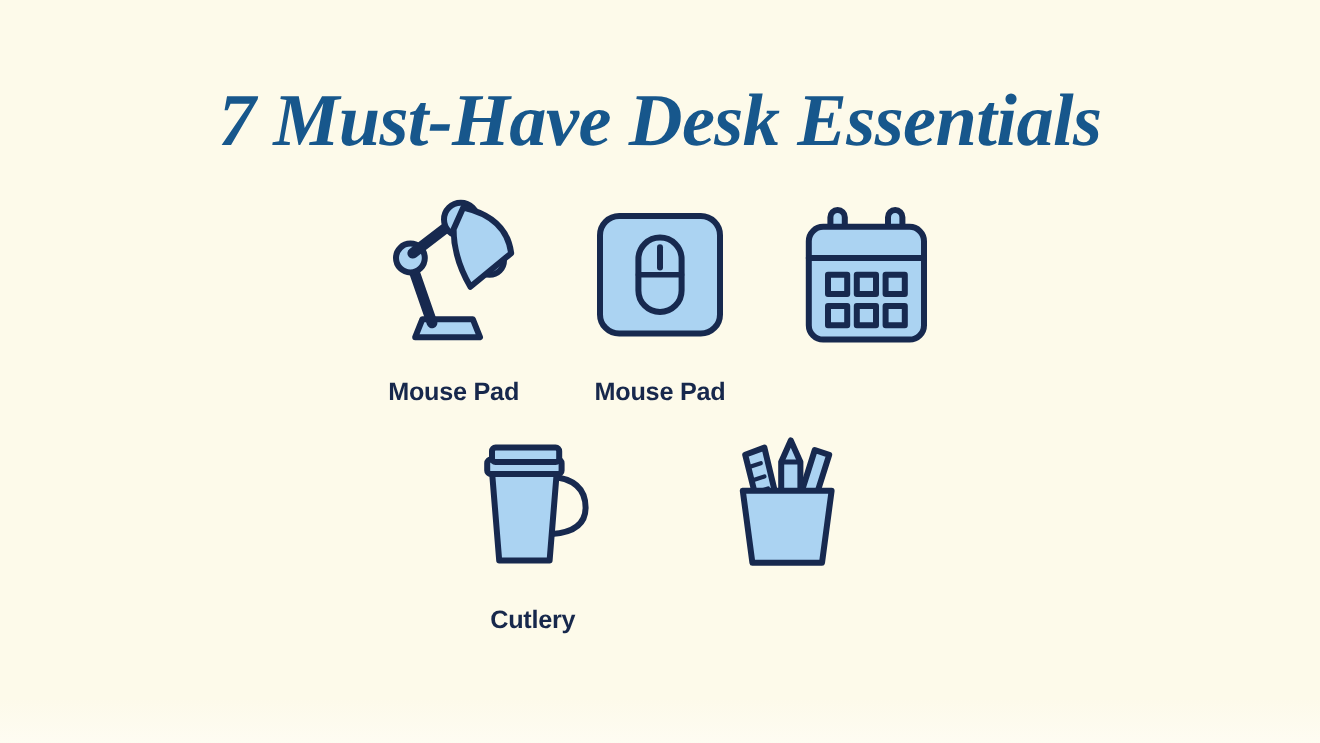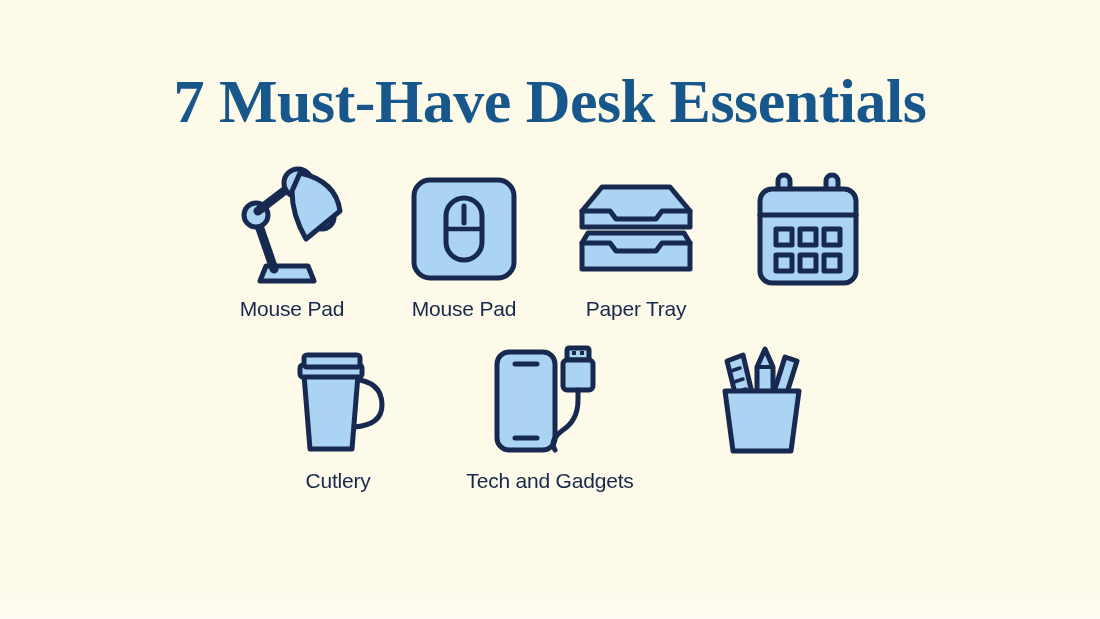--- a/index.html
+++ b/index.html
@@ -22,20 +22,21 @@
     background: linear-gradient(#fdfaea 0%, #fdfaea 94%, #fefcf2 100%);
     box-sizing: border-box;
   }
   .title {
     position: absolute;
     top: 66px;
     left: 0;
     width: 1100px;
     text-align: center;
     font-family: "Liberation Serif", "DejaVu Serif", serif;
+    font-style: italic;
     font-weight: bold;
     font-size: 62px;
     letter-spacing: -0.5px;
     color: #17578c;
     white-space: nowrap;
   }
   .grid {
     position: absolute;
     top: 168px;
     left: 0;
@@ -60,24 +61,24 @@
     height: 122px;
     display: flex;
     align-items: center;
     justify-content: center;
   }
   .icon-box svg {
     display: block;
     overflow: visible;
   }
   .label {
-    margin-top: 6px;
+    margin-top: 24px;
     font-family: "Liberation Sans", sans-serif;
     font-size: 21px;
-    font-weight: 400;
+    font-weight: 700;
     color: #17284c;
     text-align: center;
     line-height: 1.25;
     letter-spacing: -0.2px;
   }
   .label.two-line { max-width: 140px; }
 </style>
 </head>
 <body>
 
@@ -120,35 +121,20 @@
               <rect x="4" y="4" width="100" height="98" rx="16"></rect>
               <rect x="36" y="22" width="36" height="62" rx="18"></rect>
               <path d="M36 53 L72 53" stroke-width="4.5"></path>
               <path d="M54 30 L54 47" stroke-width="5"></path>
             </g>
           </svg>
         </div>
         <div class="label">Mouse Pad</div>
       </div>
 
-      <div class="cell">
-        <div class="icon-box">
-          <svg width="120" height="96" viewBox="0 0 120 96">
-            <g fill="#abd3f2" stroke="#17294f" stroke-width="5" stroke-linejoin="round" stroke-linecap="round">
-
-              <path d="M26 6 L94 6 L114 30 L114 46 L6 46 L6 30 Z"></path>
-              <path d="M6 30 L34 30 L40 38 L80 38 L86 30 L114 30"></path>
-
-              <path d="M12 52 L108 52 L114 62 L114 88 L6 88 L6 62 Z"></path>
-              <path d="M6 62 L34 62 L40 70 L80 70 L86 62 L114 62"></path>
-            </g>
-          </svg>
-        </div>
-        <div class="label">Paper Tray</div>
-      </div>
 
       <div class="cell">
         <div class="icon-box">
           <svg width="108" height="116" viewBox="0 0 108 116">
             <g fill="#abd3f2" stroke="#17294f" stroke-width="5" stroke-linejoin="round" stroke-linecap="round">
 
               <rect x="24" y="4" width="12" height="30" rx="6"></rect>
               <rect x="72" y="4" width="12" height="30" rx="6"></rect>
 
               <rect x="6" y="18" width="96" height="94" rx="12"></rect>
@@ -181,40 +167,20 @@
               <path d="M18 28 L72 28 L66 102 L24 102 Z"></path>
 
               <rect x="14" y="18" width="62" height="12" rx="3"></rect>
               <rect x="18" y="8" width="56" height="12" rx="3"></rect>
             </g>
           </svg>
         </div>
         <div class="label">Cutlery</div>
       </div>
 
-      <div class="cell">
-        <div class="icon-box">
-          <svg width="114" height="114" viewBox="0 0 114 114">
-            <g fill="#abd3f2" stroke="#17294f" stroke-width="5" stroke-linejoin="round" stroke-linecap="round">
-
-              <rect x="4" y="8" width="58" height="98" rx="12"></rect>
-              <path d="M22 20 L44 20" stroke-width="5"></path>
-              <path d="M22 94 L44 94" stroke-width="5"></path>
-
-              <rect x="74" y="4" width="22" height="12" rx="2"></rect>
-              <rect x="79" y="7" width="4" height="4" fill="#17294f" stroke="none"></rect>
-              <rect x="87" y="7" width="4" height="4" fill="#17294f" stroke="none"></rect>
-              <rect x="70" y="16" width="30" height="30" rx="4"></rect>
-
-              <path d="M85 46 L85 56 Q85 76 70 86 Q56 96 62 106" fill="none" stroke-width="5"></path>
-            </g>
-          </svg>
-        </div>
-        <div class="label">Tech and Gadgets</div>
-      </div>
 
       <div class="cell">
         <div class="icon-box">
           <svg width="102" height="112" viewBox="0 0 102 112">
             <g fill="#abd3f2" stroke="#17294f" stroke-width="5" stroke-linejoin="round" stroke-linecap="round">
 
               <path d="M16 16 L32 10 L42 52 L26 56 Z"></path>
               <path d="M20 26 L29 23" stroke-width="3.5"></path>
               <path d="M23 37 L32 34" stroke-width="3.5"></path>
               <path d="M26 47 L35 44" stroke-width="3.5"></path>

